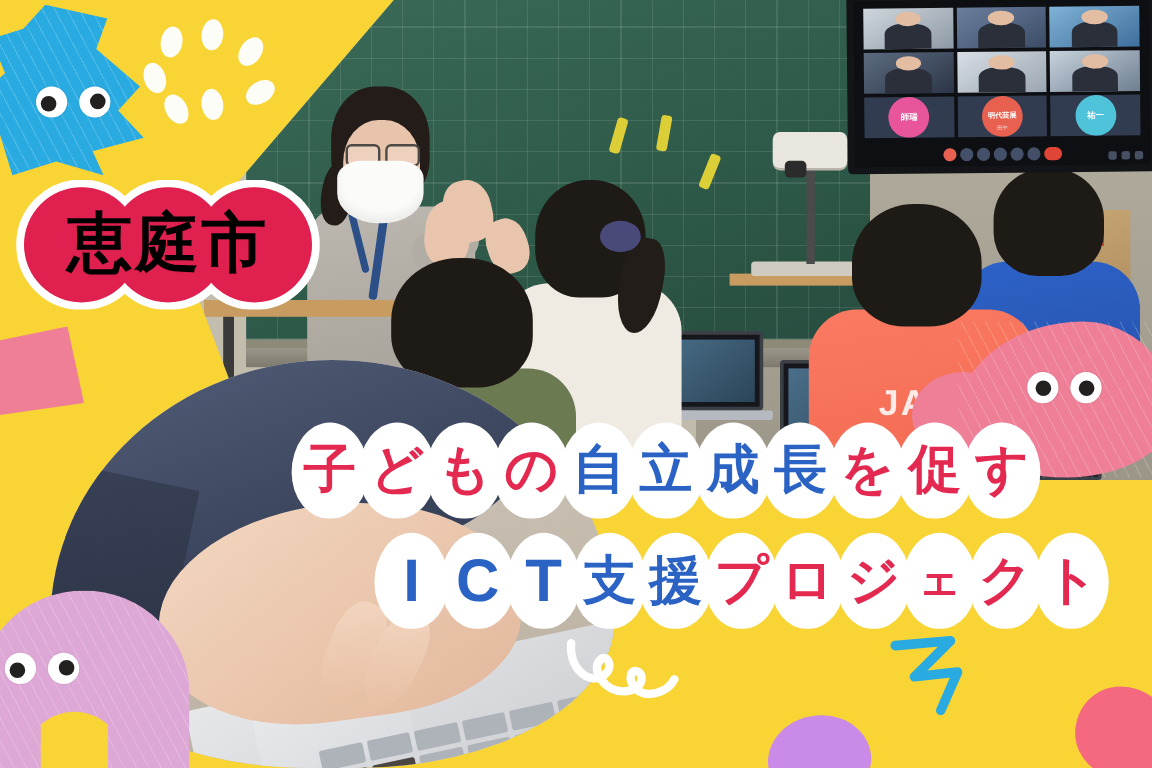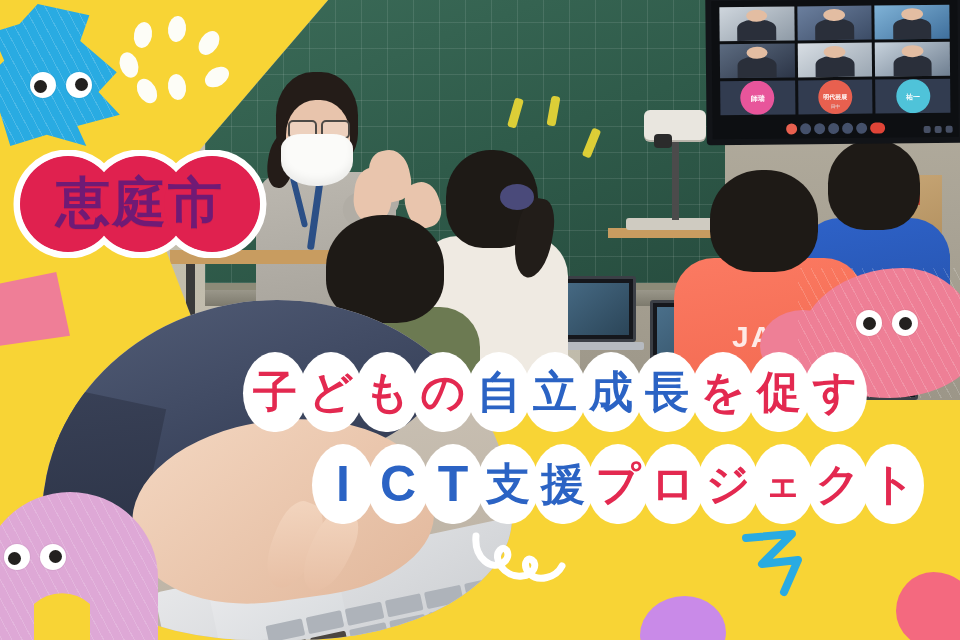--- a/index.html
+++ b/index.html
@@ -427,21 +427,21 @@
     position:absolute; left:6px; top:150px; width:268px; height:108px;
   }
   .badge svg{ position:absolute; inset:0; }
   .badge-label{
     position:absolute; inset:0;
     display:flex; align-items:center; justify-content:center;
     gap:6px;
     font-family:"DejaVu Sans", sans-serif;
     font-weight:700;
     font-size:54px;
-    color:#701a75;
+    color:#000000;
     letter-spacing:2px;
     line-height:1;
     padding-bottom:2px;
     text-shadow:0 1px 0 rgba(0,0,0,.05);
     text-align:center;
   }
 
   
   .headline{
     position:absolute; left:0; top:352px; width:960px; height:210px;

